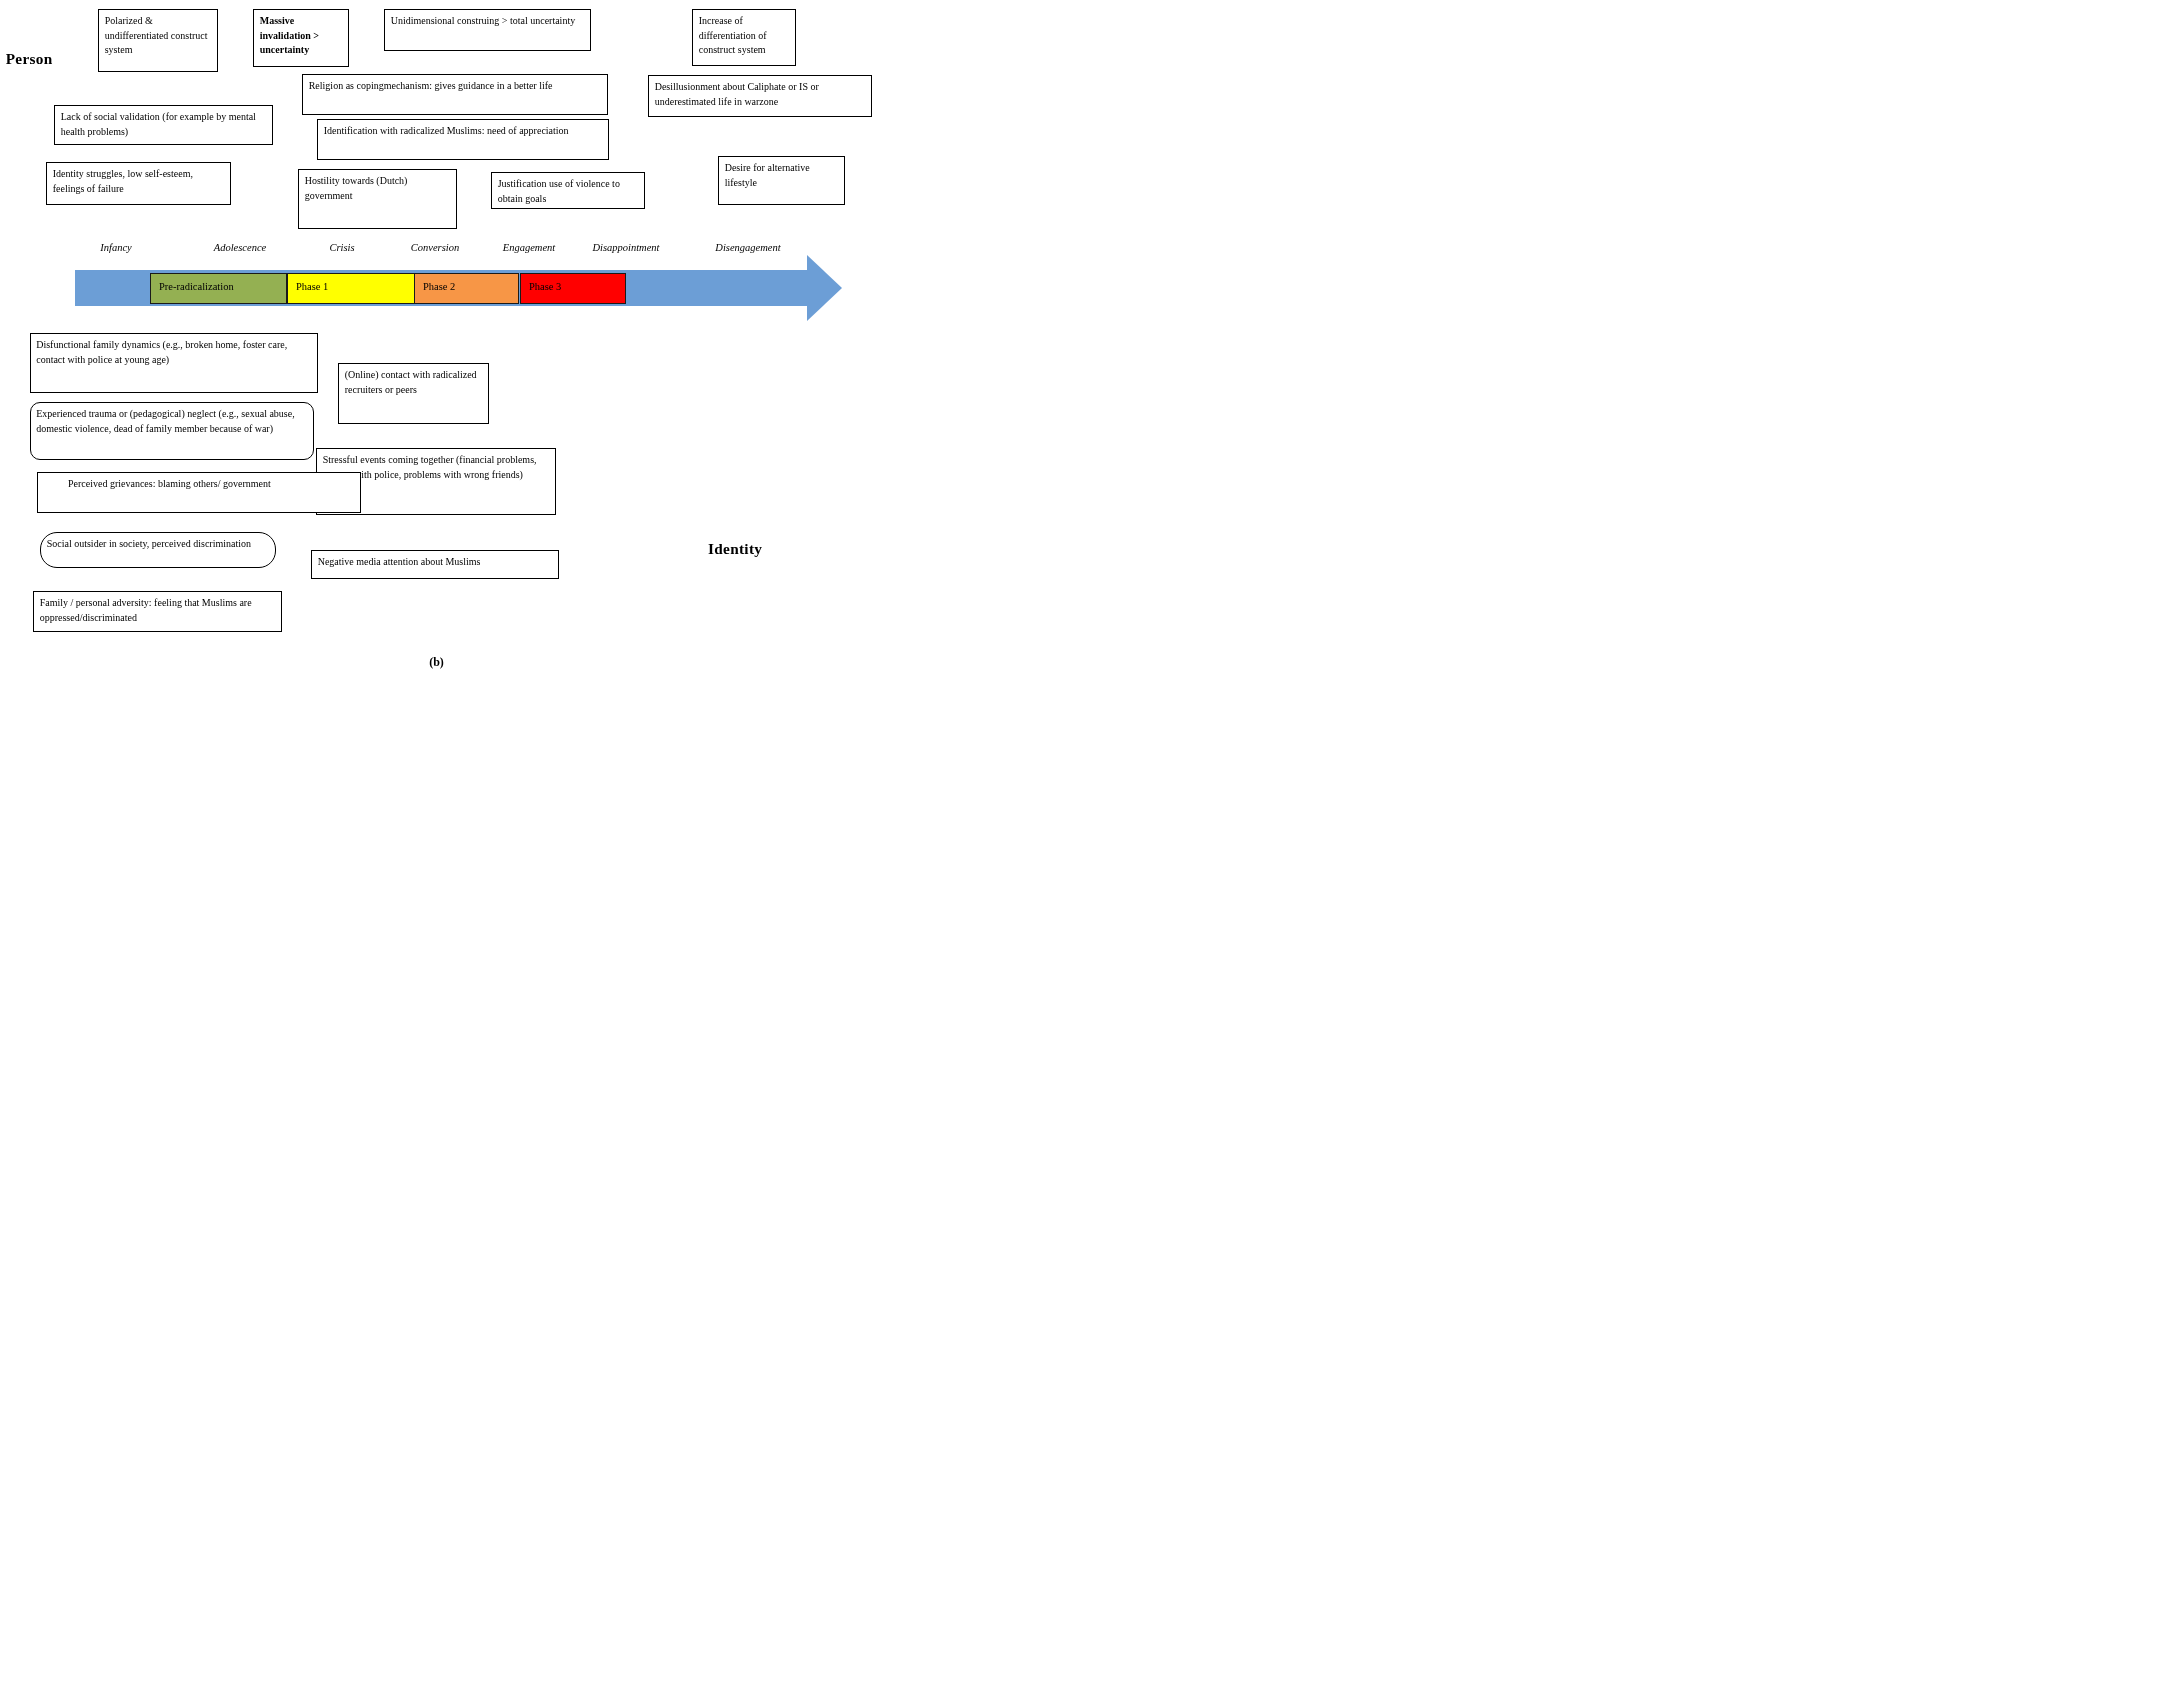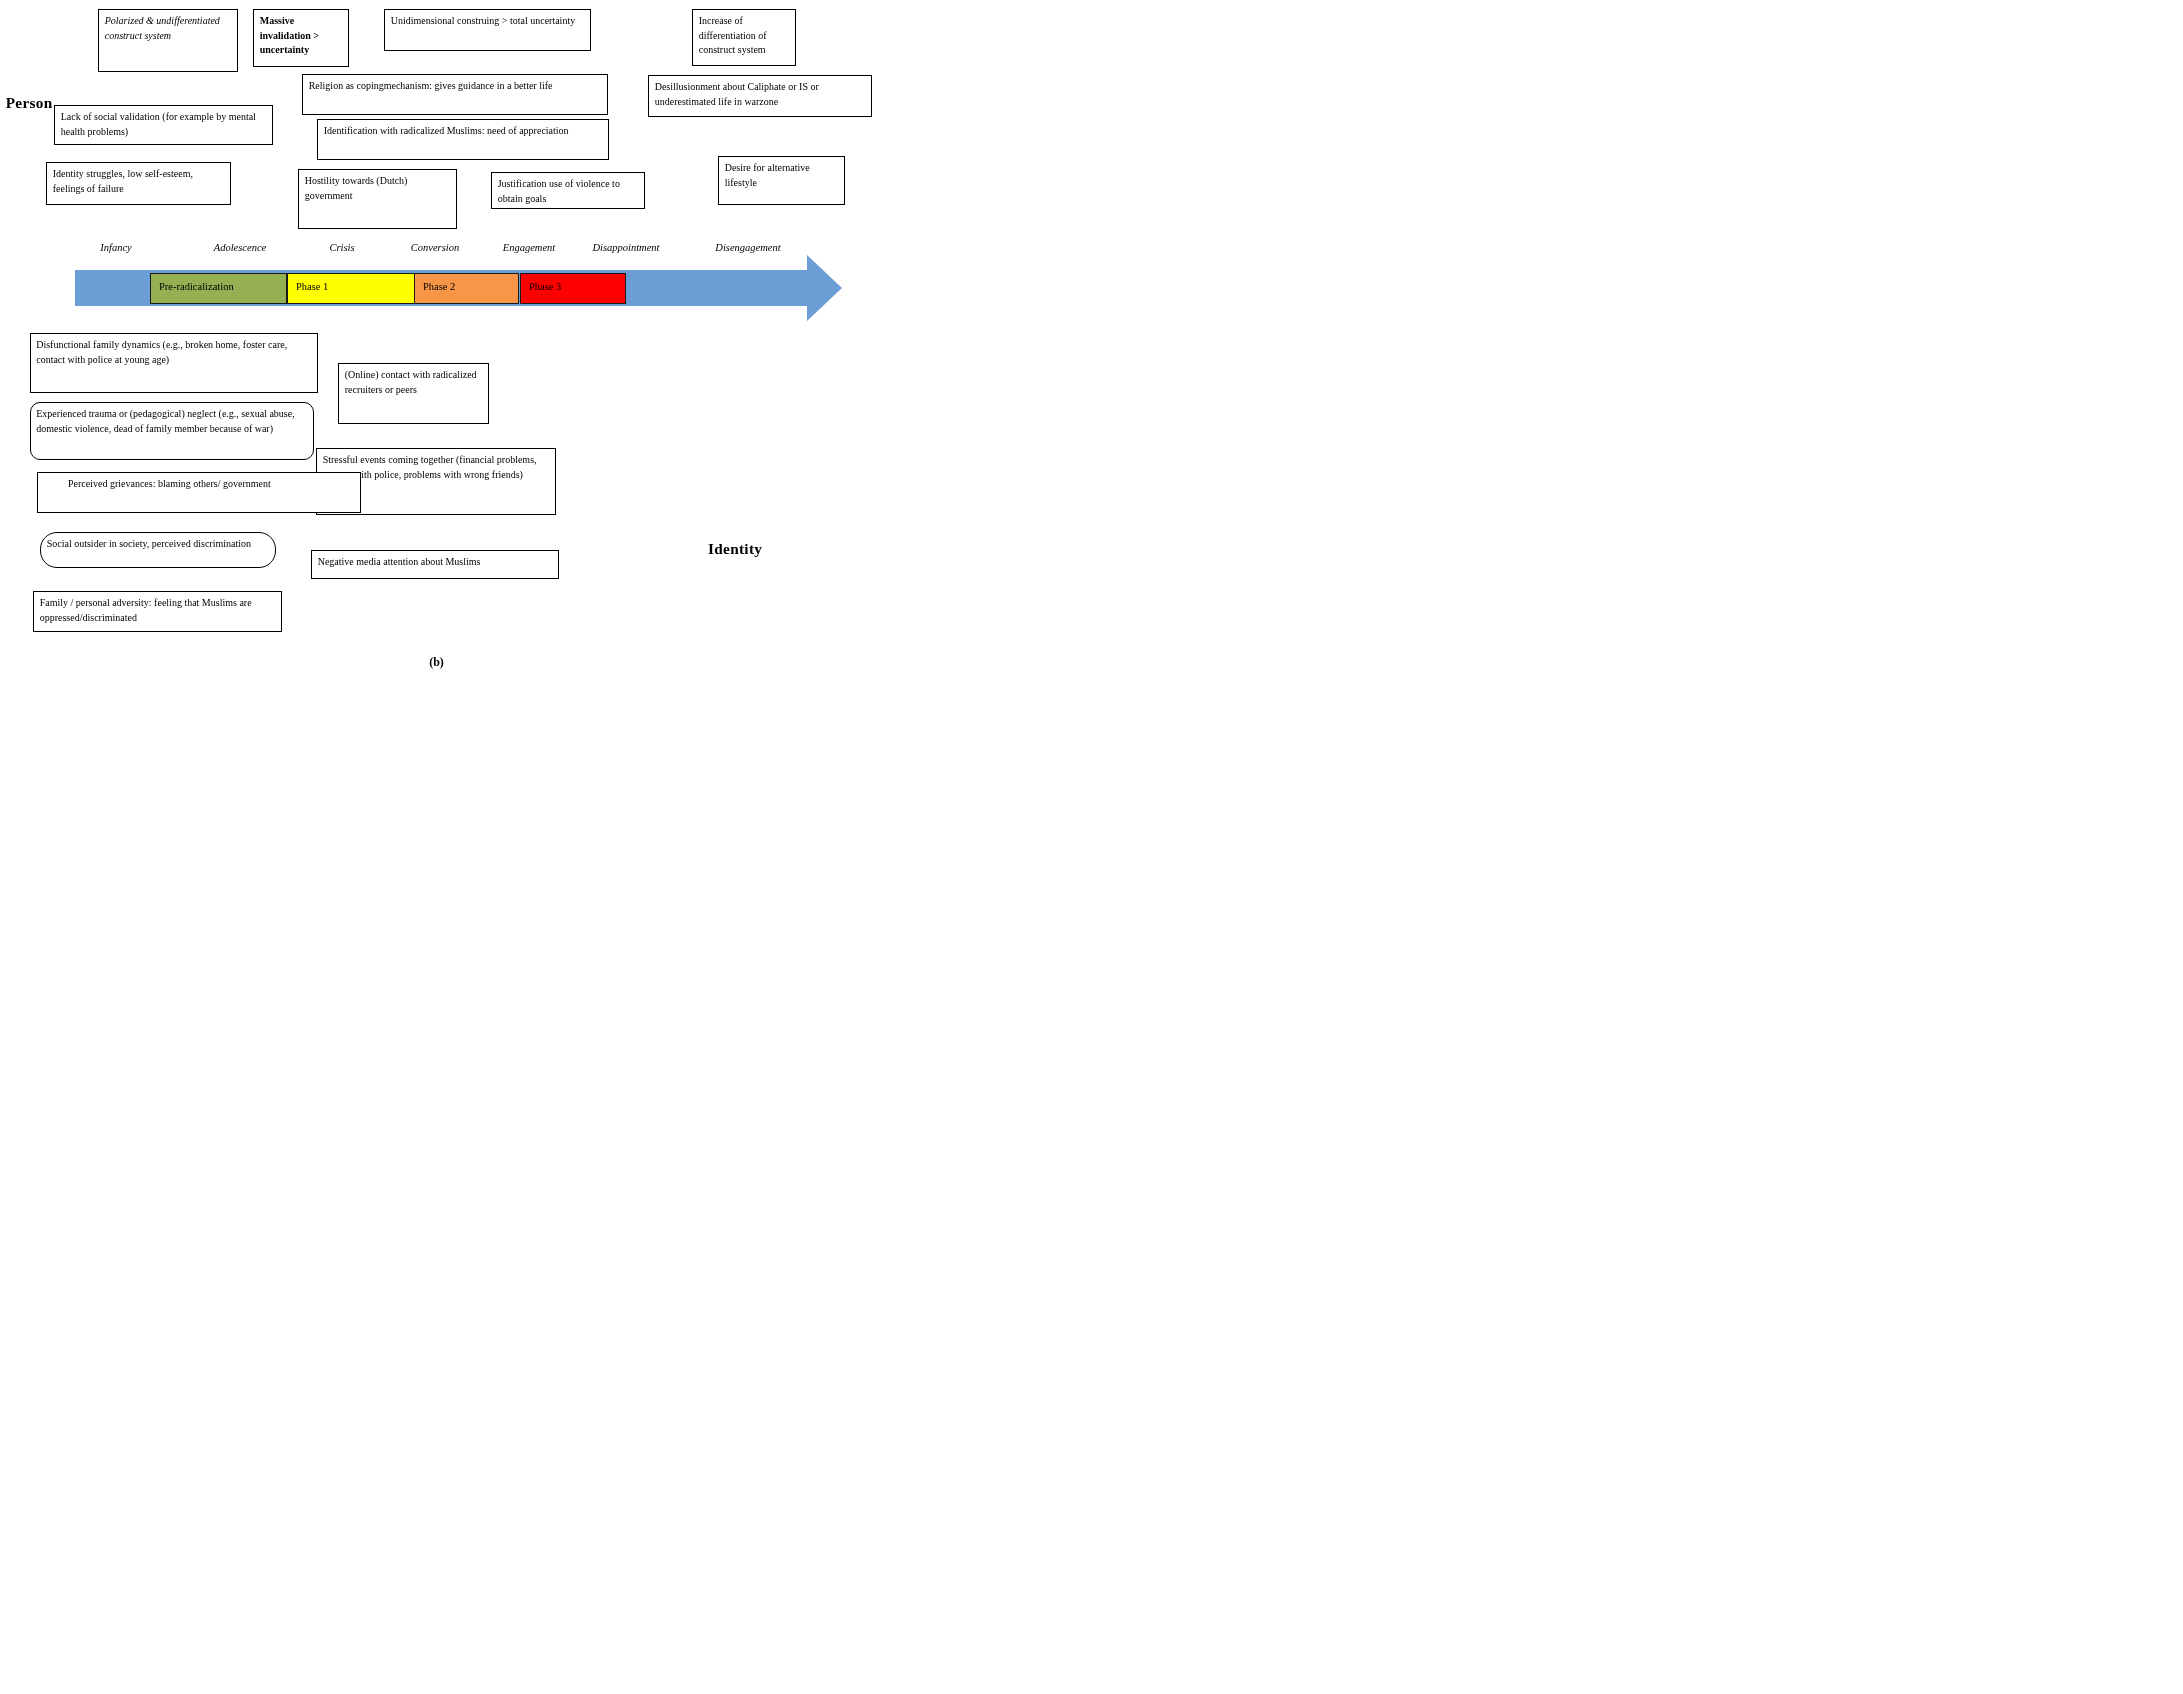--- a/index.html
+++ b/index.html
@@ -78,24 +78,24 @@
     text-align: center;
     font-size: 12px;
     font-weight: bold;
   }
 </style>
 </head>
 <body>
 
 <div class="canvas">
 
-  <div class="heading" style="left:5.7px; top:50px;margin-top:44px;">Person</div>
+  <div class="heading" style="left:5.7px; top:50px;">Person</div>
   <div class="heading" style="left:708px; top:540px;">Identity</div>
 
-  <div class="box" style="left:98px; top:9px; width:140px; height:63px;font-style:italic;">Polarized &amp; undifferentiated construct system</div>
+  <div class="box" style="left:98px; top:9px; width:120px; height:63px;">Polarized &amp; undifferentiated construct system</div>
 
   <div class="box" style="left:253px; top:9px; width:96px; height:58px;font-weight:bold;">Massive invalidation &gt; uncertainty</div>
 
   <div class="box" style="left:384px; top:9px; width:207px; height:42px;">Unidimensional construing &gt; total uncertainty</div>
 
   <div class="box" style="left:692px; top:9px; width:104px; height:57px;">Increase of differentiation of construct system</div>
 
   <div class="box" style="left:54px; top:105px; width:219px; height:40px;">Lack of social validation (for example by mental health problems)</div>
 
   <div class="box" style="left:302px; top:74px; width:306px; height:41px;">Religion as copingmechanism: gives guidance in a better life</div>

